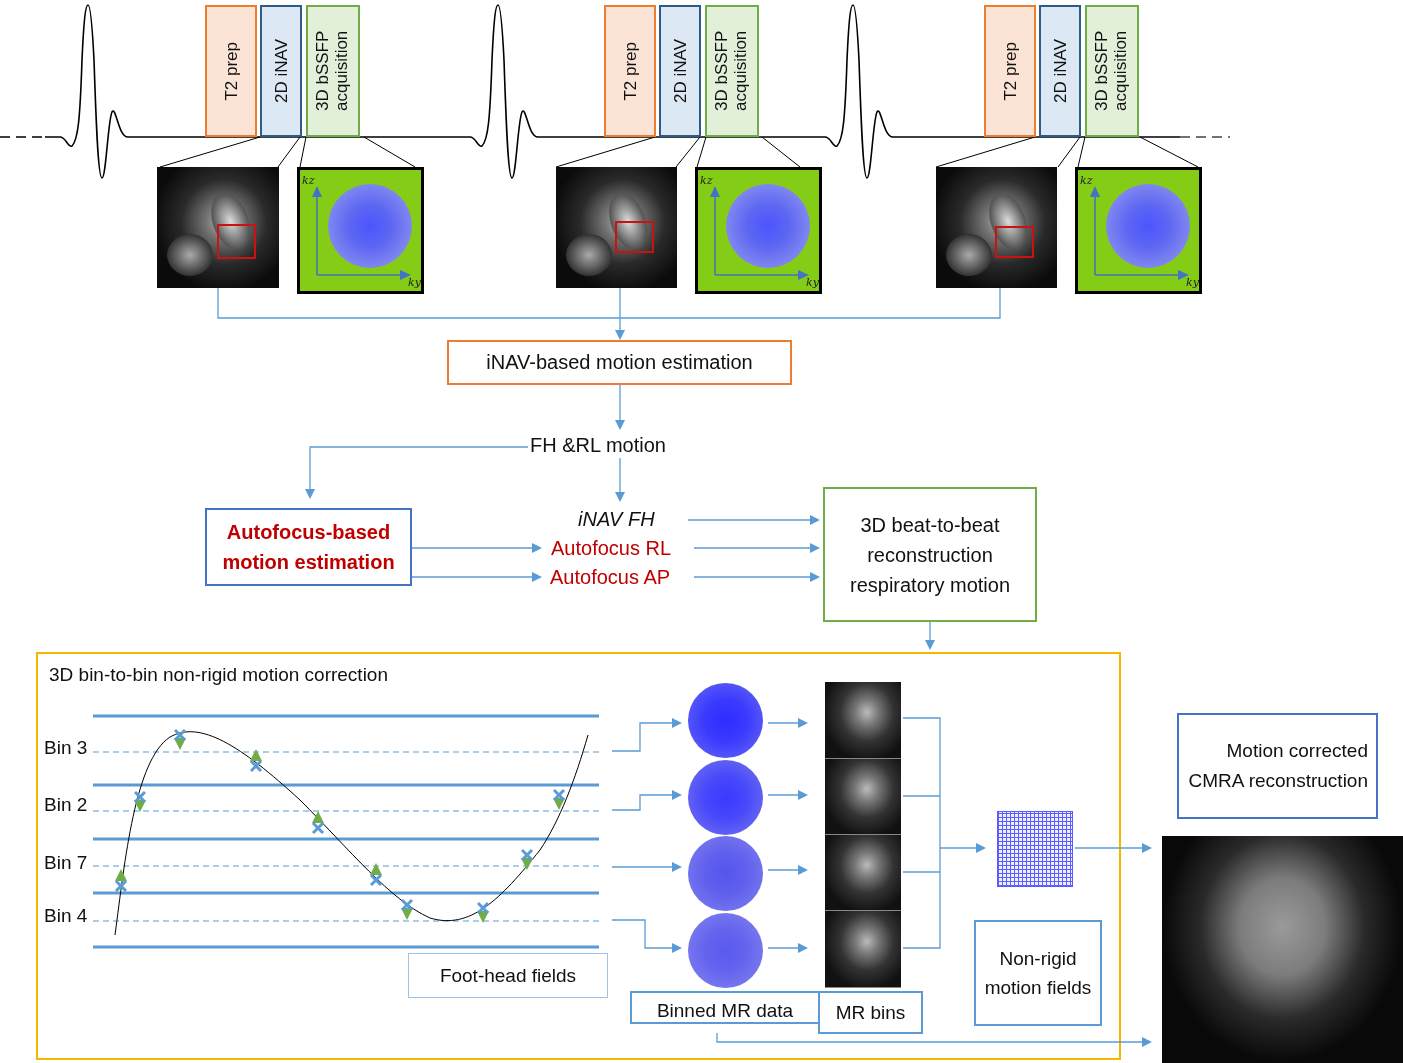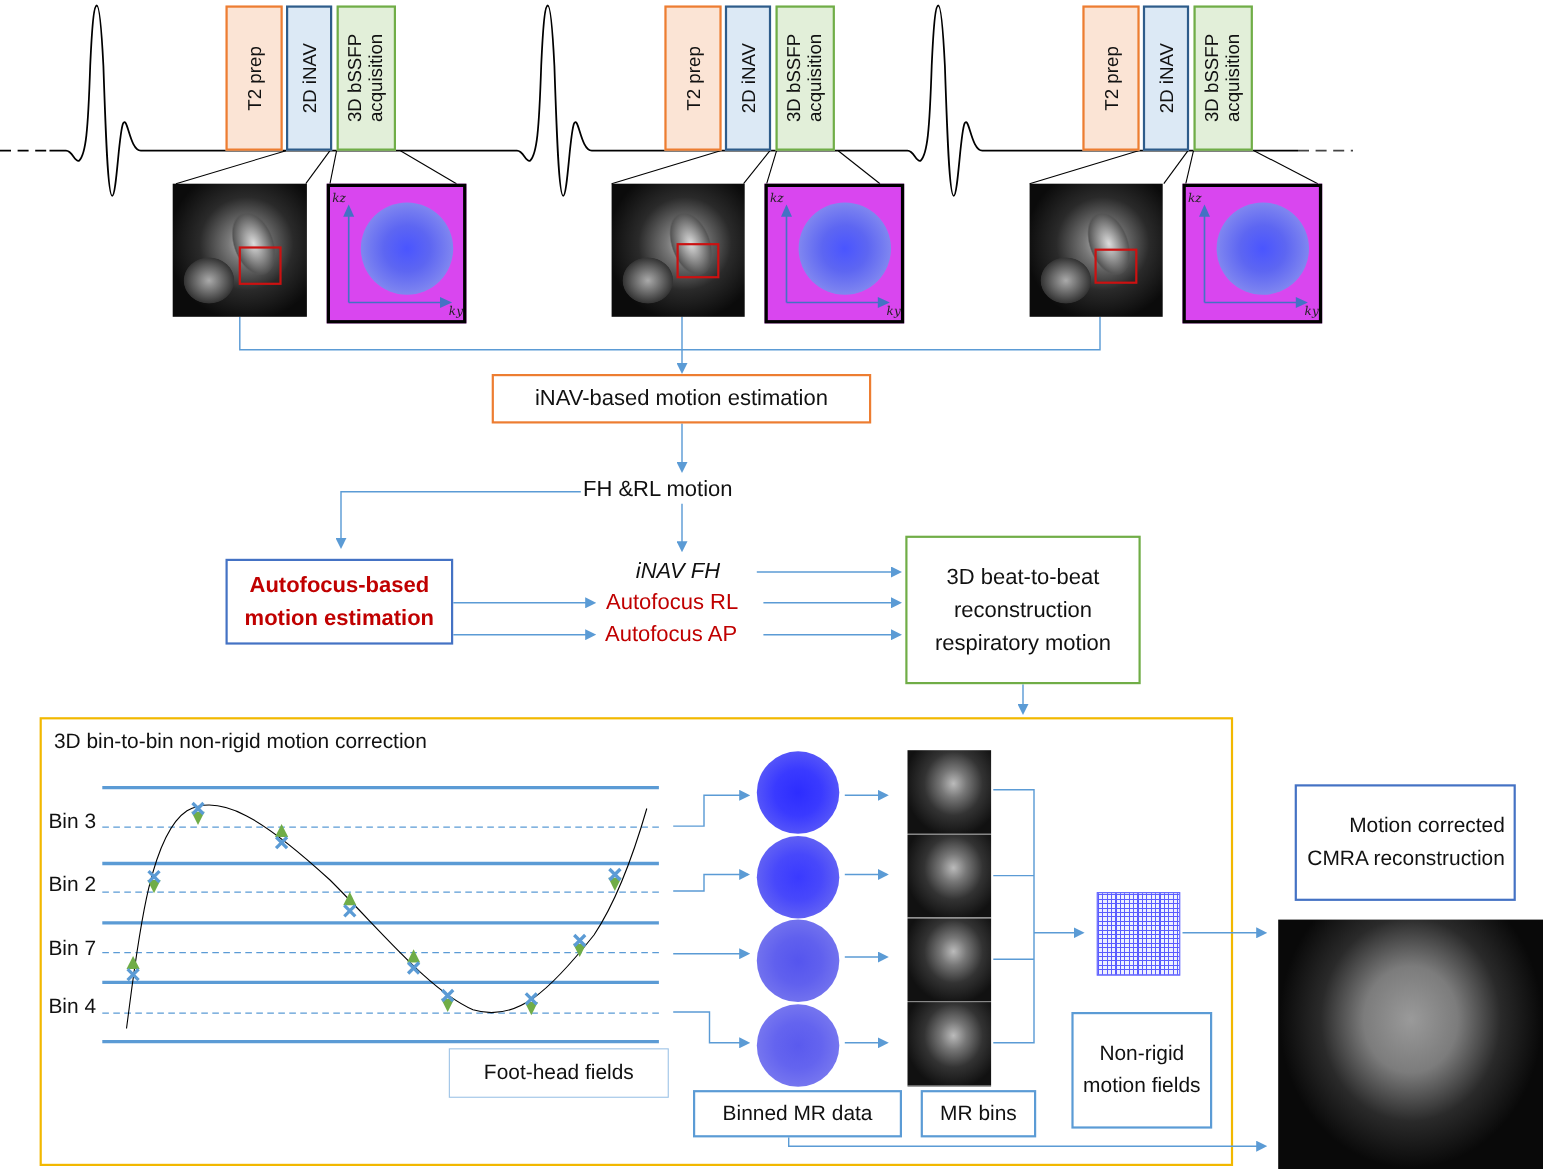--- a/index.html
+++ b/index.html
@@ -8,21 +8,21 @@
   svg.layer { position:absolute; left:0; top:0; }
   .vbox { position:absolute; display:flex; align-items:center; justify-content:center; box-sizing:border-box; }
   .vtext { writing-mode:vertical-rl; transform:rotate(180deg); font-size:17px; line-height:19px; text-align:center; color:#111; }
   .t2 { background:#fbe4d5; border:2px solid #ed7d31; }
   .inav { background:#dce9f5; border:2px solid #2e5c8a; }
   .bssfp { background:#e2efd9; border:2px solid #70ad47; }
   .mriimg { position:absolute; background:radial-gradient(ellipse at 55% 45%, #bcbcbc 0%, #777 18%, #2a2a2a 45%, #0b0b0b 75%); }
   .mriimg .blob1 { position:absolute; left:8%; top:55%; width:38%; height:35%; border-radius:50%; background:radial-gradient(#aaa,#333 70%,transparent 72%); }
   .mriimg .blob2 { position:absolute; left:45%; top:20%; width:30%; height:50%; border-radius:45%; background:radial-gradient(#ddd,#555 65%,transparent 70%); transform:rotate(-20deg); }
   .mriimg .roi { position:absolute; border:2px solid #cc1111; box-sizing:border-box; }
-  .kbox { position:absolute; border:3px solid #000; background:#d946ef; box-sizing:border-box; }
+  .kbox { position:absolute; border:3px solid #000; background:#84cc16; box-sizing:border-box; }
   .kdisc { position:absolute; border-radius:50%;
            background:radial-gradient(circle, #4a55ff 0%, #5d66f2 35%, #7f86f0 70%, #b9bdf5 98%, transparent 100%); }
   .klabel { position:absolute; font-family:"DejaVu Serif", serif; font-style:italic; font-size:11px; color:#222; }
   .txtbox { position:absolute; box-sizing:border-box; display:flex; align-items:center; justify-content:center; text-align:center; background:#fff; }
   .lbl { position:absolute; font-size:20px; white-space:nowrap; }
   .red { color:#c00000; }
   .bin-label { position:absolute; font-size:19px; }
   .bindisc { position:absolute; border-radius:50%; }
   .mrbin { position:absolute; background:radial-gradient(ellipse at 55% 40%, #bbb 0%, #777 20%, #333 45%, #111 75%); border-bottom:1px solid #888; box-sizing:border-box; }
   .mfield { position:absolute; background-color:#eef0ff;
@@ -246,24 +246,24 @@
 <div class="bindisc" style="left:688px;top:683px;width:75px;height:75px;background:radial-gradient(circle,#2d2dff 0%,#3a3aff 40%,#5858f8 75%,#9a9af5 98%,transparent 100%);"></div>
 <div class="bindisc" style="left:688px;top:760px;width:75px;height:75px;background:radial-gradient(circle,#3a3aff 0%,#4848fb 40%,#6464f3 75%,#a2a2f4 98%,transparent 100%);"></div>
 <div class="bindisc" style="left:688px;top:836px;width:75px;height:75px;background:radial-gradient(circle,#5555ee 0%,#6060ee 40%,#7474ee 75%,#aeaef4 98%,transparent 100%);"></div>
 <div class="bindisc" style="left:688px;top:913px;width:75px;height:75px;background:radial-gradient(circle,#5a5aee 0%,#6464ef 40%,#7878ef 75%,#b0b0f4 98%,transparent 100%);"></div>
 
 <div class="mrbin" style="left:825px;top:682px;width:76px;height:77px;"></div>
 <div class="mrbin" style="left:825px;top:759px;width:76px;height:76px;"></div>
 <div class="mrbin" style="left:825px;top:835px;width:76px;height:76px;"></div>
 <div class="mrbin" style="left:825px;top:911px;width:76px;height:77px;"></div>
 
-<div class="txtbox" style="left:630px;top:991px;width:190px;height:43px;border:2px solid #5b9bd5;font-size:19px;">
+<div class="txtbox" style="left:630px;top:991px;width:190px;height:33px;border:2px solid #5b9bd5;font-size:19px;align-items:flex-end;">
     <span>Binned MR data</span>
   </div>
-<div class="txtbox" style="left:818px;top:991px;width:105px;height:43px;border:2px solid #5b9bd5;font-size:19px;margin-left:19px;">
+<div class="txtbox" style="left:818px;top:991px;width:105px;height:43px;border:2px solid #5b9bd5;font-size:19px;">
     <span>MR bins</span>
   </div>
 
 <div class="mfield" style="left:997px;top:811px;width:76px;height:76px;"></div>
 <div class="txtbox" style="left:974px;top:884px;width:128px;height:106px;border:2px solid #5b9bd5;font-size:19px;line-height:29px;margin-top:36px;">
     <span>Non-rigid motion fields</span>
   </div>
 
 <div class="txtbox" style="left:1177px;top:713px;width:201px;height:106px;border:2px solid #4472c4;font-size:19px;line-height:30px;padding:0 8px;text-align:right;">
     <span>Motion corrected CMRA reconstruction</span>

